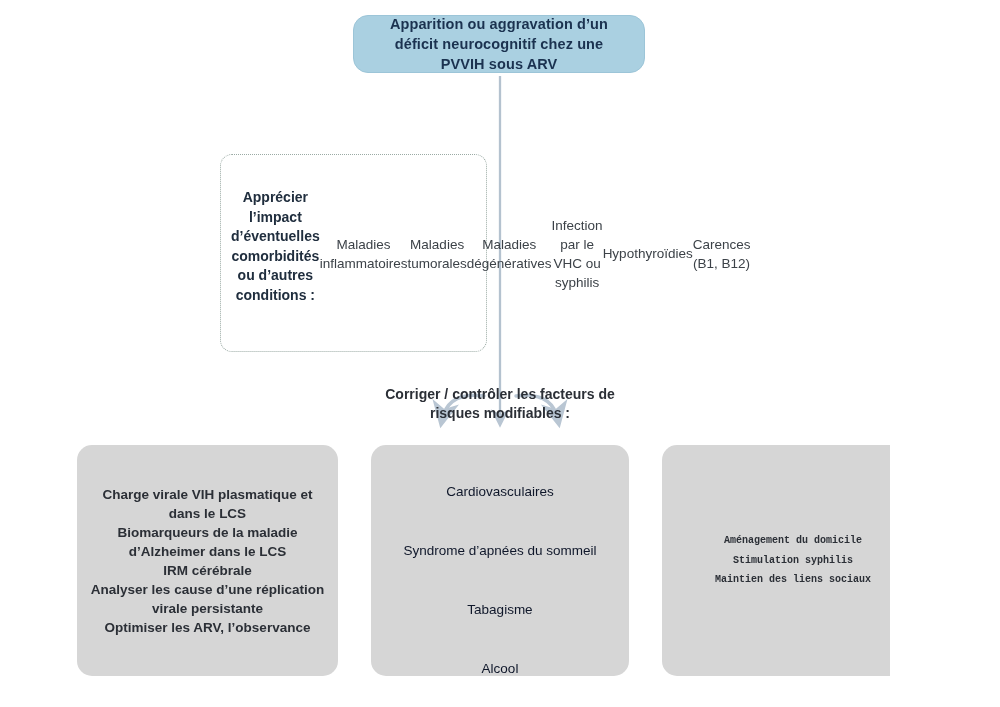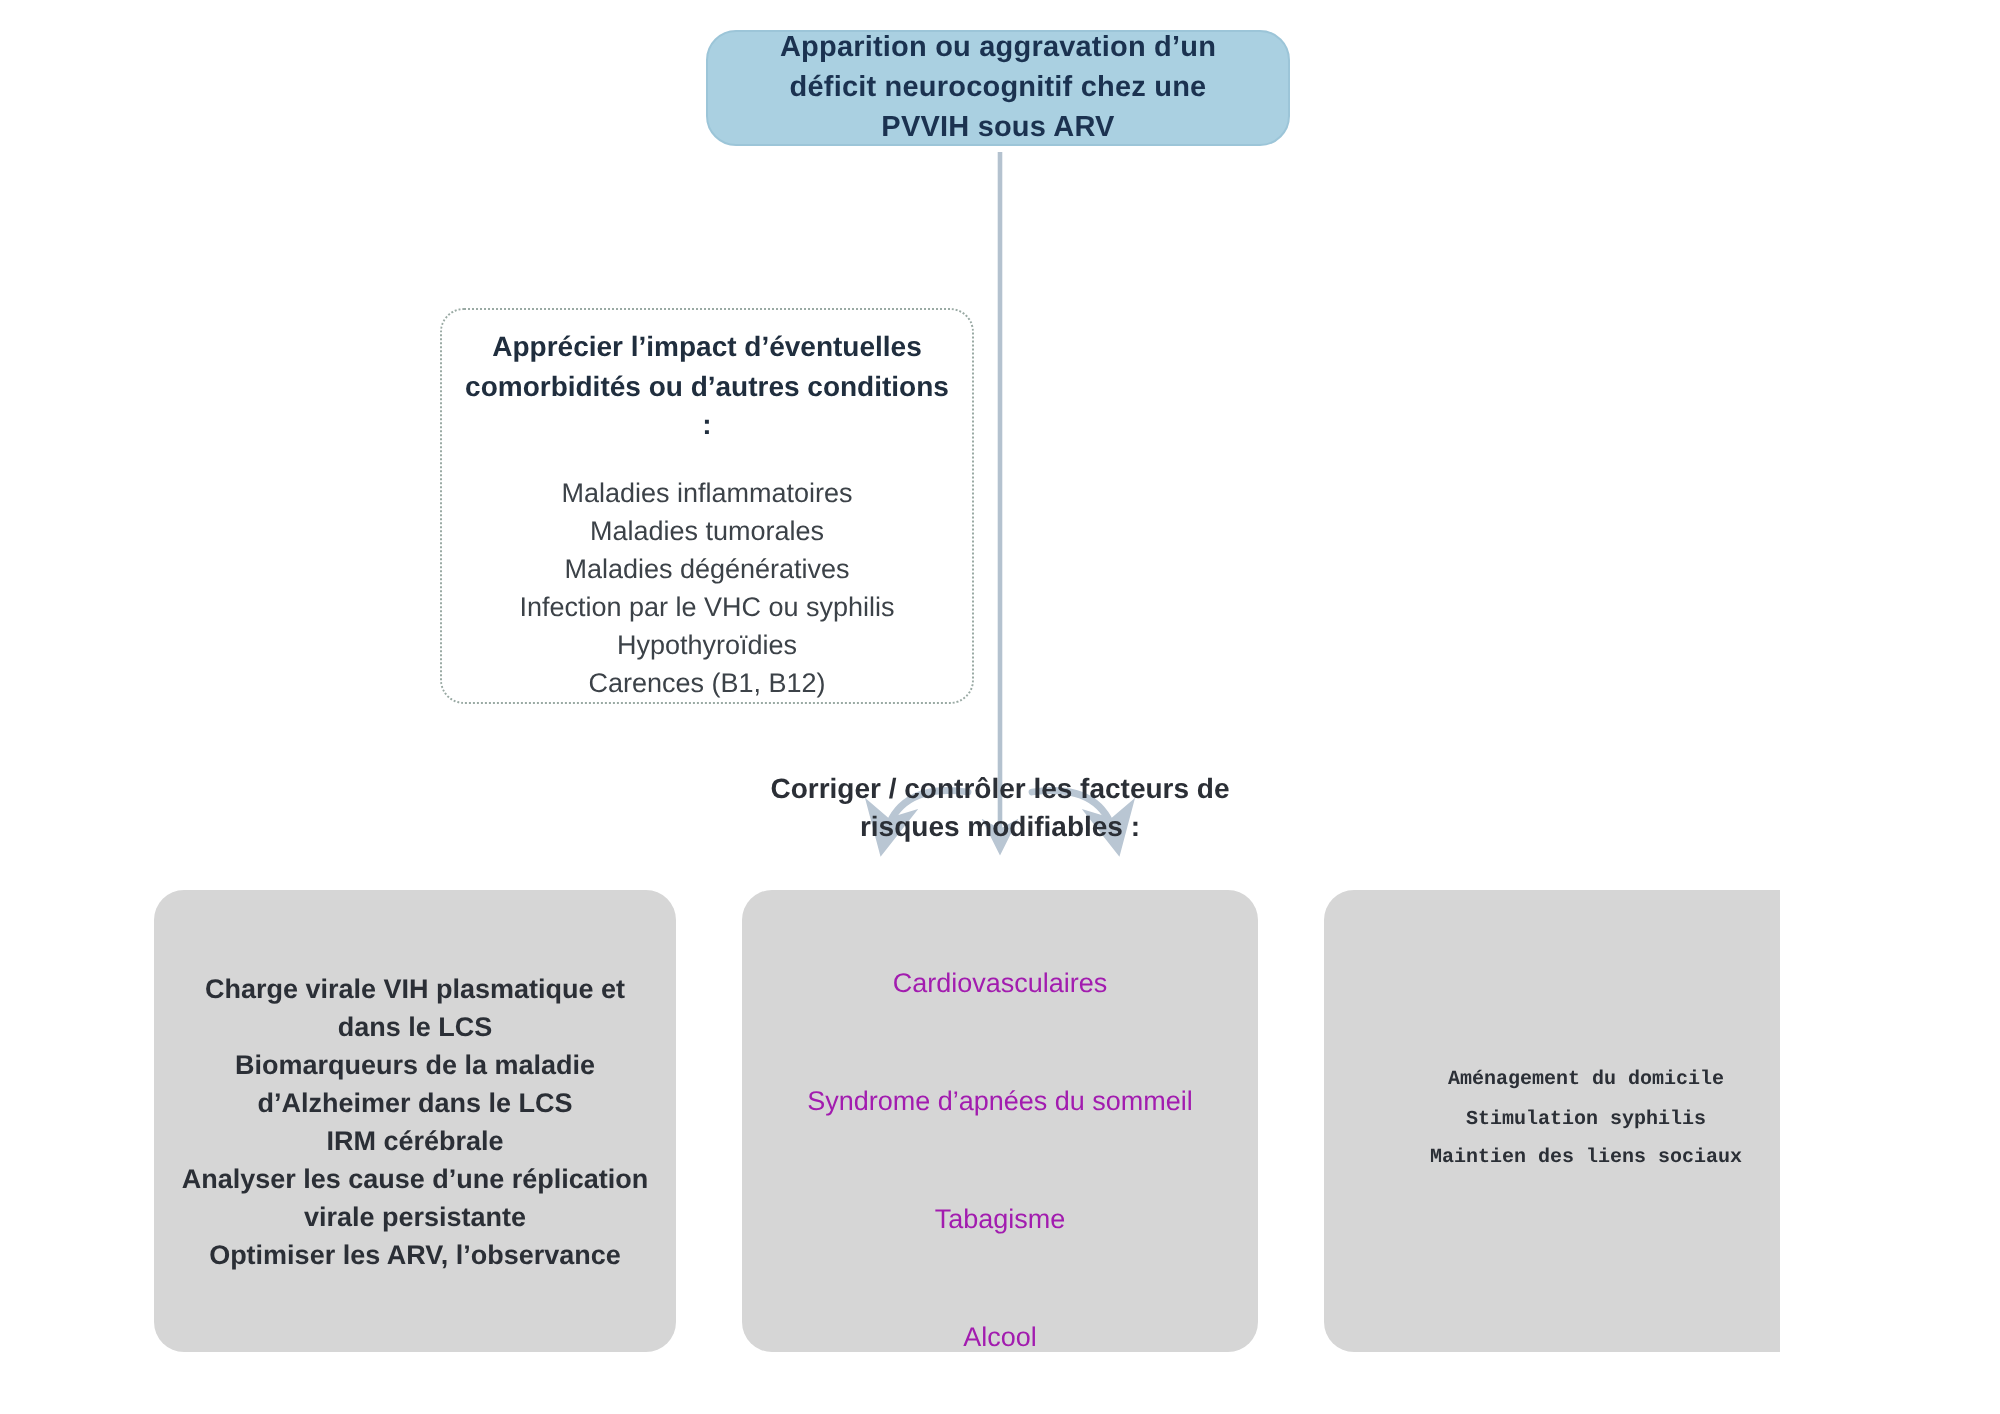--- a/index.html
+++ b/index.html
@@ -44,21 +44,20 @@
     position: absolute;
     left: 220px;
     top: 154px;
     width: 267px;
     height: 198px;
     background: #ffffff;
     border: 1.6px dotted #9aaaa4;
     border-radius: 12px;
     box-sizing: border-box;
     display: flex;
-    flex-direction: column;
     align-items: center;
     text-align: center;
     padding: 9px 10px 8px;
   }
   .comorbid-node .hdr {
     font-size: 14px;
     font-weight: 700;
     line-height: 19.5px;
     color: #202e3e;
     margin-bottom: 14px;
@@ -106,21 +105,21 @@
     font-size: 14px;
     font-weight: 700;
     line-height: 19.5px;
     color: #2b2f36;
     margin-bottom: 18px;
   }
   .gray-node .item {
     font-size: 13.5px;
     font-weight: 400;
     line-height: 19px;
-    color: #a21caf;
+    color: #0f172a;
   }
   .gray-node.right .bold-line { font-size: 10px; line-height: 19.5px; font-family: Liberation Mono, monospace; }
 </style>
 </head>
 <body>
 
 <div class="canvas">
 
   <div class="top-node">
     <div class="txt">Apparition ou aggravation d’un déficit neurocognitif chez une PVVIH sous ARV</div>

